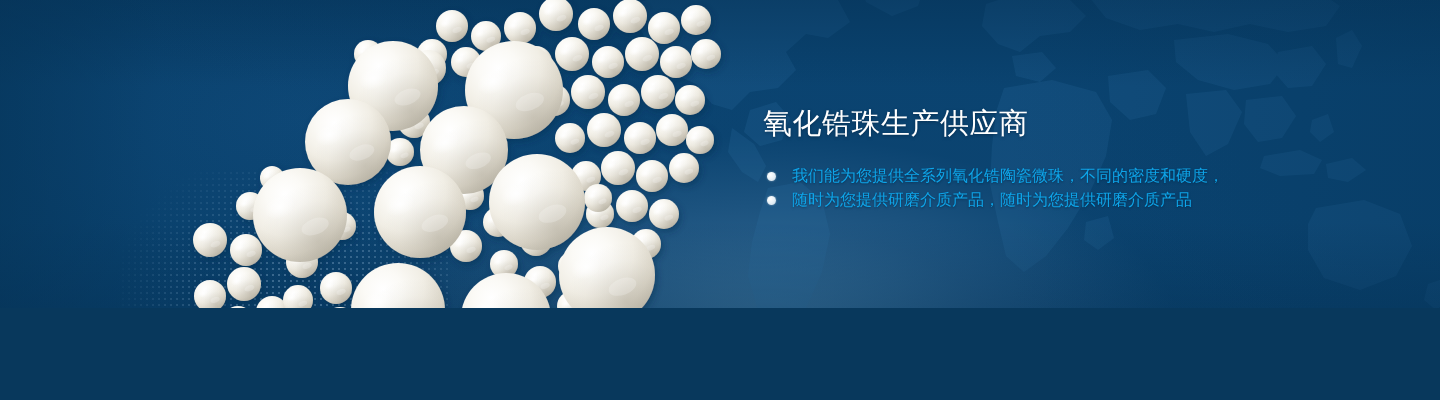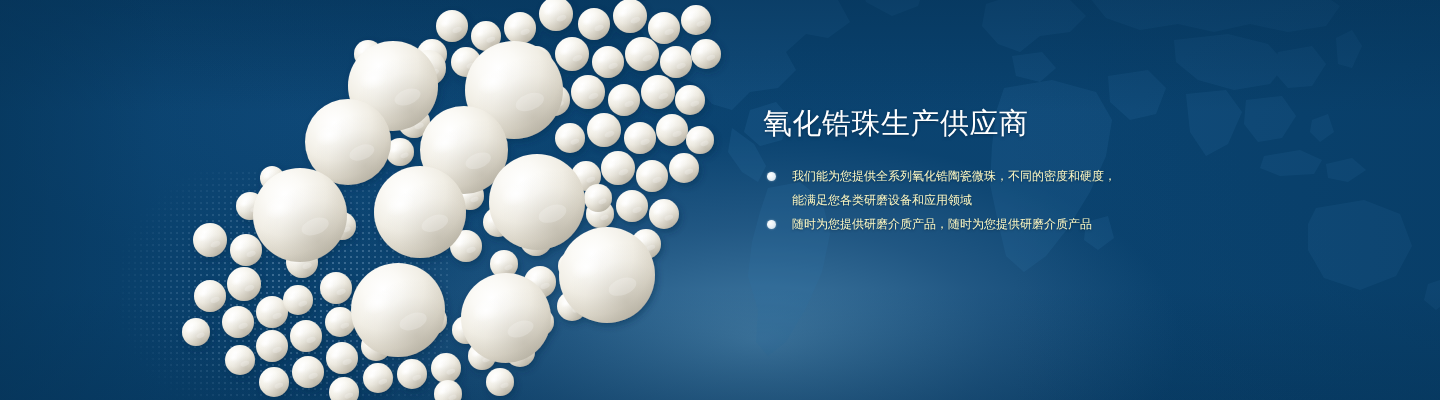--- a/index.html
+++ b/index.html
@@ -8,21 +8,21 @@
     padding: 0;
     background: #08385c;
   }
   body {
     font-family: "Liberation Sans", "DejaVu Sans", sans-serif;
   }
 
   .banner {
     position: relative;
     width: 1440px;
-    height: 400px;
+    height: 308px;
     overflow: hidden;
     background: #0a4370;
   }
 
   
   .bg-base {
     position: absolute;
     inset: 0;
     background: #0a4370;
   }
@@ -117,22 +117,22 @@
     white-space: nowrap;
   }
   .bullets {
     list-style: none;
     margin: 0;
     padding: 0;
   }
   .bullet {
     position: relative;
     padding-left: 29px;
-    color: #fef9c3;
-    font-size: 12px;
+    color: #0ea5e9;
+    font-size: 16px;
     line-height: 24px;
     margin-bottom: 0px;
     text-shadow: 0 1px 2px rgba(2,30,55,0.5);
   }
   .bullet .dot {
     position: absolute;
     left: 4px;
     top: 8px;
     width: 9px;
     height: 9px;
@@ -351,21 +351,20 @@
 
   <div class="content">
 
     <h1 class="headline">氧化锆珠生产供应商</h1>
 
     <ul class="bullets">
 
       <li class="bullet">
         <span class="dot"></span>
         <span class="line">我们能为您提供全系列氧化锆陶瓷微珠，不同的密度和硬度，</span>
-        <span class="line">能满足您各类研磨设备和应用领域</span>
       </li>
 
 
       <li class="bullet">
         <span class="dot"></span>
         <span class="line">随时为您提供研磨介质产品，随时为您提供研磨介质产品</span>
       </li>
 
     </ul>
   </div>

